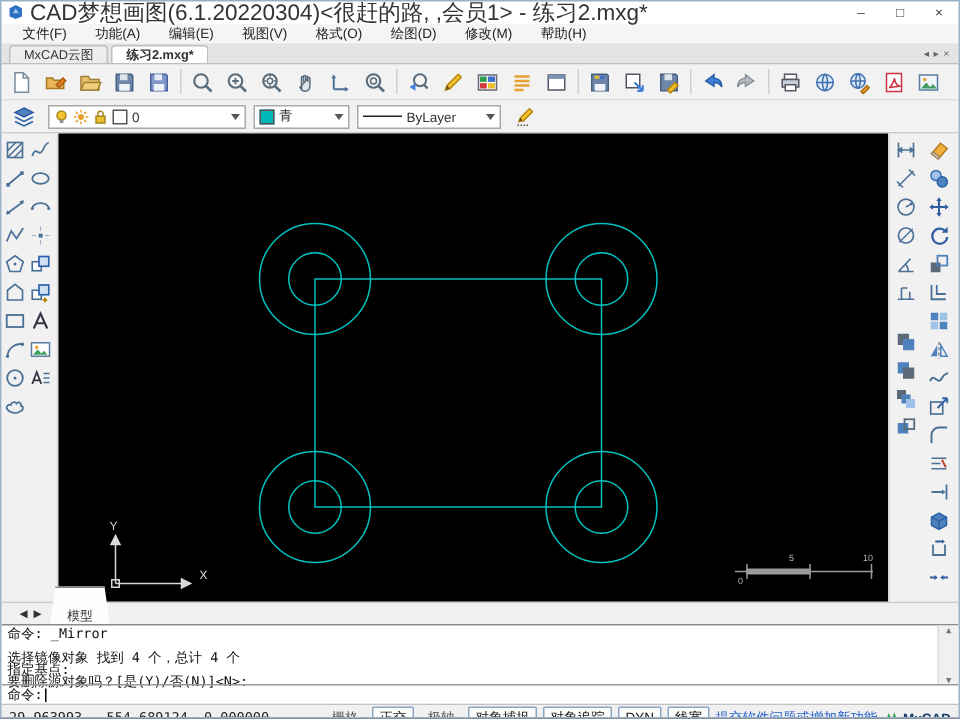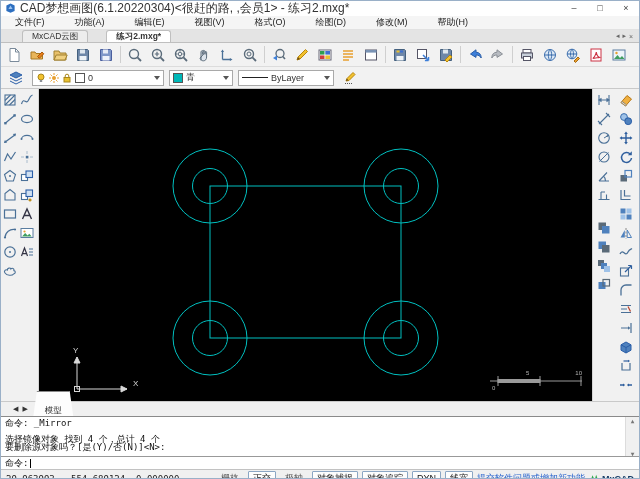--- a/index.html
+++ b/index.html
@@ -1,29 +1,29 @@
 <!DOCTYPE html>
 <html><head>
 <meta charset="utf-8">
 <style>
   html,body{margin:0;padding:0;}
   body{width:640px;height:479px;overflow:hidden;background:#e9e9e9;
        font-family:"Liberation Sans","DejaVu Sans",sans-serif;font-size:9px;color:#333;
        border:1px solid #9ab0c8;box-sizing:border-box;position:relative;}
   
   .titlebar{height:15px;background:#fff;padding:0 2px 0 4px;display:flex;align-items:center;gap:4px;}
-  .titlebar .title{flex:1;color:#333;font-size:12px;white-space:nowrap;overflow:hidden;}
+  .titlebar .title{flex:1;color:#333;font-size:15px;white-space:nowrap;overflow:hidden;}
   .wbtn{width:22px;text-align:center;color:#444;font-size:9px;line-height:15px;cursor:default;}
   
-  .menubar{height:13px;background:#f5f5f5;display:flex;align-items:center;padding:0 8px;gap:18px;border-bottom:1px solid #e2e2e2;}
+  .menubar{height:13px;background:#f5f5f5;display:flex;align-items:center;padding:0 8px;gap:7px;border-bottom:1px solid #e2e2e2;}
   .menu-item{padding:0 6px;line-height:13px;color:#222;}
   
   .tabbar{height:12px;background:#e4e4e4;display:flex;align-items:flex-end;padding-left:5px;border-bottom:1px solid #bfbfbf;}
   .dtab{height:11px;line-height:11px;padding:0 9px;font-size:8.5px;color:#333;background:#ededed;
-        border:1px solid #bfbfbf;border-bottom:none;border-radius:3px 3px 0 0;margin-right:2px;margin-left:16px;}
+        border:1px solid #bfbfbf;border-bottom:none;border-radius:3px 3px 0 0;margin-right:2px;}
   .dtab.active{background:#fff;font-weight:bold;}
   .tabnav{margin-left:auto;display:flex;gap:3px;padding-right:6px;color:#666;font-size:7px;align-items:center;height:12px;}
   
   .toolbar1{height:23px;background:#f2f2f2;display:flex;align-items:center;padding:0 2px;gap:1px;border-bottom:1px solid #dcdcdc;}
   .tbi{width:20px;height:20px;display:flex;align-items:center;justify-content:center;border:1px solid transparent;border-radius:2px;}
   .tbi svg{width:16px;height:16px;display:block;}
   .sep{width:1px;height:17px;background:#cfcfcf;margin:0 2px;}
   .toolbar2{height:21px;background:#f2f2f2;display:flex;align-items:center;gap:5px;padding:0 4px;border-bottom:1px solid #c9c9c9;}
   .combo{height:16px;background:#fff;border:1px solid #a9a9a9;display:flex;align-items:center;gap:3px;padding:0 3px;box-sizing:border-box;}
   .carrow{width:0;height:0;border-left:3px solid transparent;border-right:3px solid transparent;border-top:4px solid #555;margin-left:auto;}
@@ -669,20 +669,21 @@
   <span class="mnav">◀</span>
   <span class="mnav">▶</span>
   <span class="mtab">模型</span>
 </div>
 
 <div class="cmdline">
   <div class="cmd-history">
     <div>命令: _Mirror</div>
     <div></div>
     <div>选择镜像对象 找到 4 个，总计 4 个</div>
+    <div>指定基点:</div>
     <div>要删除源对象吗？[是(Y)/否(N)]&lt;N&gt;:</div>
   </div>
   <div class="cmd-scroll">
     <span>▲</span>
     <span>▼</span>
   </div>
   <div class="cmd-input">
     <span>命令:</span>
     <span class="caret"></span>
   </div>

